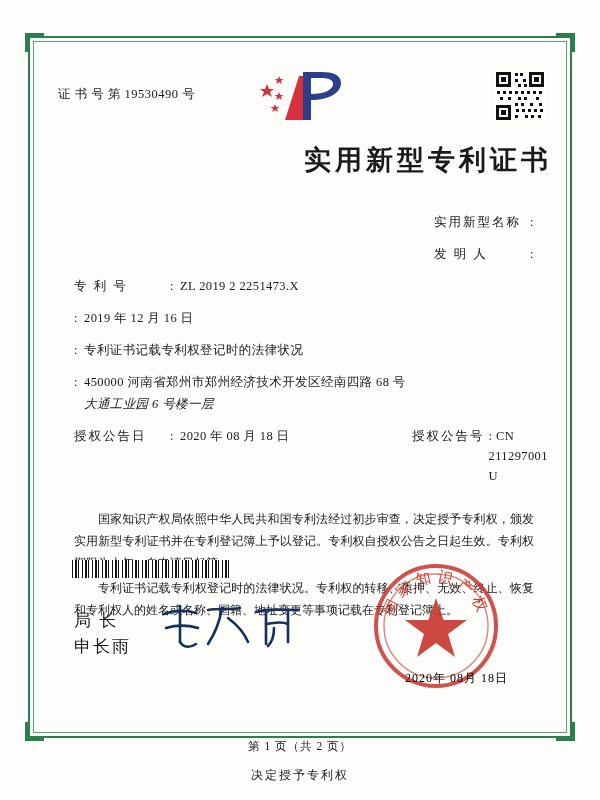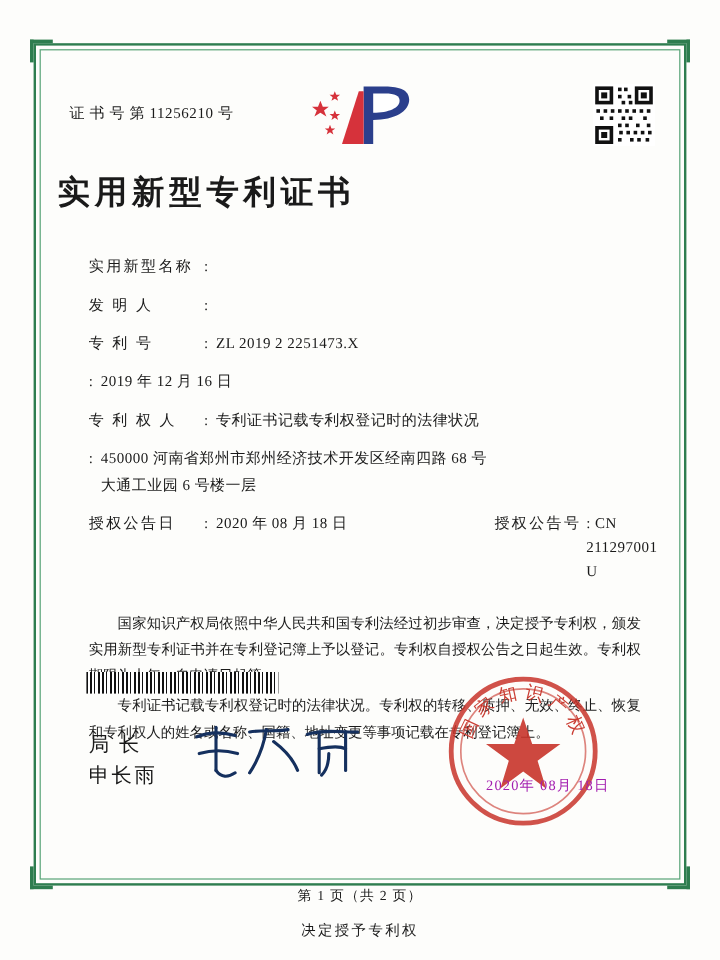--- a/index.html
+++ b/index.html
@@ -81,57 +81,59 @@
   }
   .qr {
     position: absolute;
     right: 6px;
     top: 14px;
     width: 52px;
     height: 52px;
   }
 
   .doc-title {
-    text-align: left;
+    text-align: right;
     font-size: 27px;
     font-weight: bold;
     letter-spacing: 4px;
     margin-top: 6px;
     font-family: "DejaVu Serif", "Liberation Serif", serif;
   }
 
   .fields {
     margin-top: 34px;
     padding-left: 26px;
     padding-right: 12px;
   }
   .field-row {
     display: flex;
     align-items: flex-start;
     font-size: 12.5px;
     line-height: 1.6;
     margin-bottom: 12px;
+    justify-content: flex-end;
   }
   .field-label {
     width: 96px;
     flex: 0 0 96px;
     letter-spacing: 2px;
     white-space: nowrap;
   }
   .field-colon {
     flex: 0 0 10px;
     text-align: left;
   }
   .field-value {
     flex: 1 1 auto;
     letter-spacing: 0.4px;
   }
   .field-value .sub-line {
     display: block;
     margin-top: 2px;
+    font-style: italic;
   }
   .inline-pair {
     display: flex;
     width: 100%;
   }
   .inline-pair .left {
     flex: 0 0 232px;
   }
   .inline-pair .right-label {
     flex: 0 0 auto;
@@ -197,23 +199,23 @@
   .seal {
     position: absolute;
     right: 50px;
     top: 0px;
     width: 132px;
     height: 132px;
   }
   .seal-date {
     position: absolute;
     right: 44px;
-    top: 86px;
+    top: 110px;
     font-size: 12px;
-    color: #a21caf;
+    color: #000000;
     letter-spacing: 1px;
     font-family: "Liberation Serif", "DejaVu Serif", serif;
   }
 
   .page-num {
     position: absolute;
     left: 0;
     right: 0;
     bottom: 46px;
     text-align: center;
@@ -238,21 +240,21 @@
   <div class="frame-outer"></div>
   <div class="frame-inner"></div>
   <div class="corner tl"></div>
   <div class="corner tr"></div>
   <div class="corner bl"></div>
   <div class="corner br"></div>
 
   <div class="content">
 
     <div class="top-row">
-      <div class="cert-no">证 书 号 第 11256210 号</div>
+      <div class="cert-no">证 书 号 第 19530490 号</div>
 
       <div class="logo">
         <svg viewBox="0 0 110 60" width="110" height="60" aria-hidden="true">
 
           <path d="M58 6 L58 54 L66 54 L66 34 C84 34 96 27 96 17 C96 9 88 6 76 6 Z" fill="#2b3f8c"></path>
           <path d="M66 12 L76 12 C84 12 88 14 88 18 C88 24 79 28 66 28 Z" fill="#ffffff"></path>
 
           <path d="M52 54 L40 54 L54 10 L58 10 L58 54 Z" fill="#d6323b"></path>
 
           <g fill="#d6323b">
@@ -333,21 +335,20 @@
         <span class="field-colon">:</span>
         <span class="field-value">ZL 2019 2 2251473.X</span>
       </div>
 
       <div class="field-row">
         <span class="field-colon">:</span>
         <span class="field-value">2019 年 12 月 16 日</span>
       </div>
 
       <div class="field-row">
-        <span class="field-label">专 利 权 人</span>
         <span class="field-colon">:</span>
         <span class="field-value">专利证书记载专利权登记时的法律状况</span>
       </div>
 
       <div class="field-row">
         <span class="field-colon">:</span>
         <span class="field-value">
           <span>450000  河南省郑州市郑州经济技术开发区经南四路 68 号</span>
           <span class="sub-line">大通工业园 6 号楼一层</span>
         </span>

